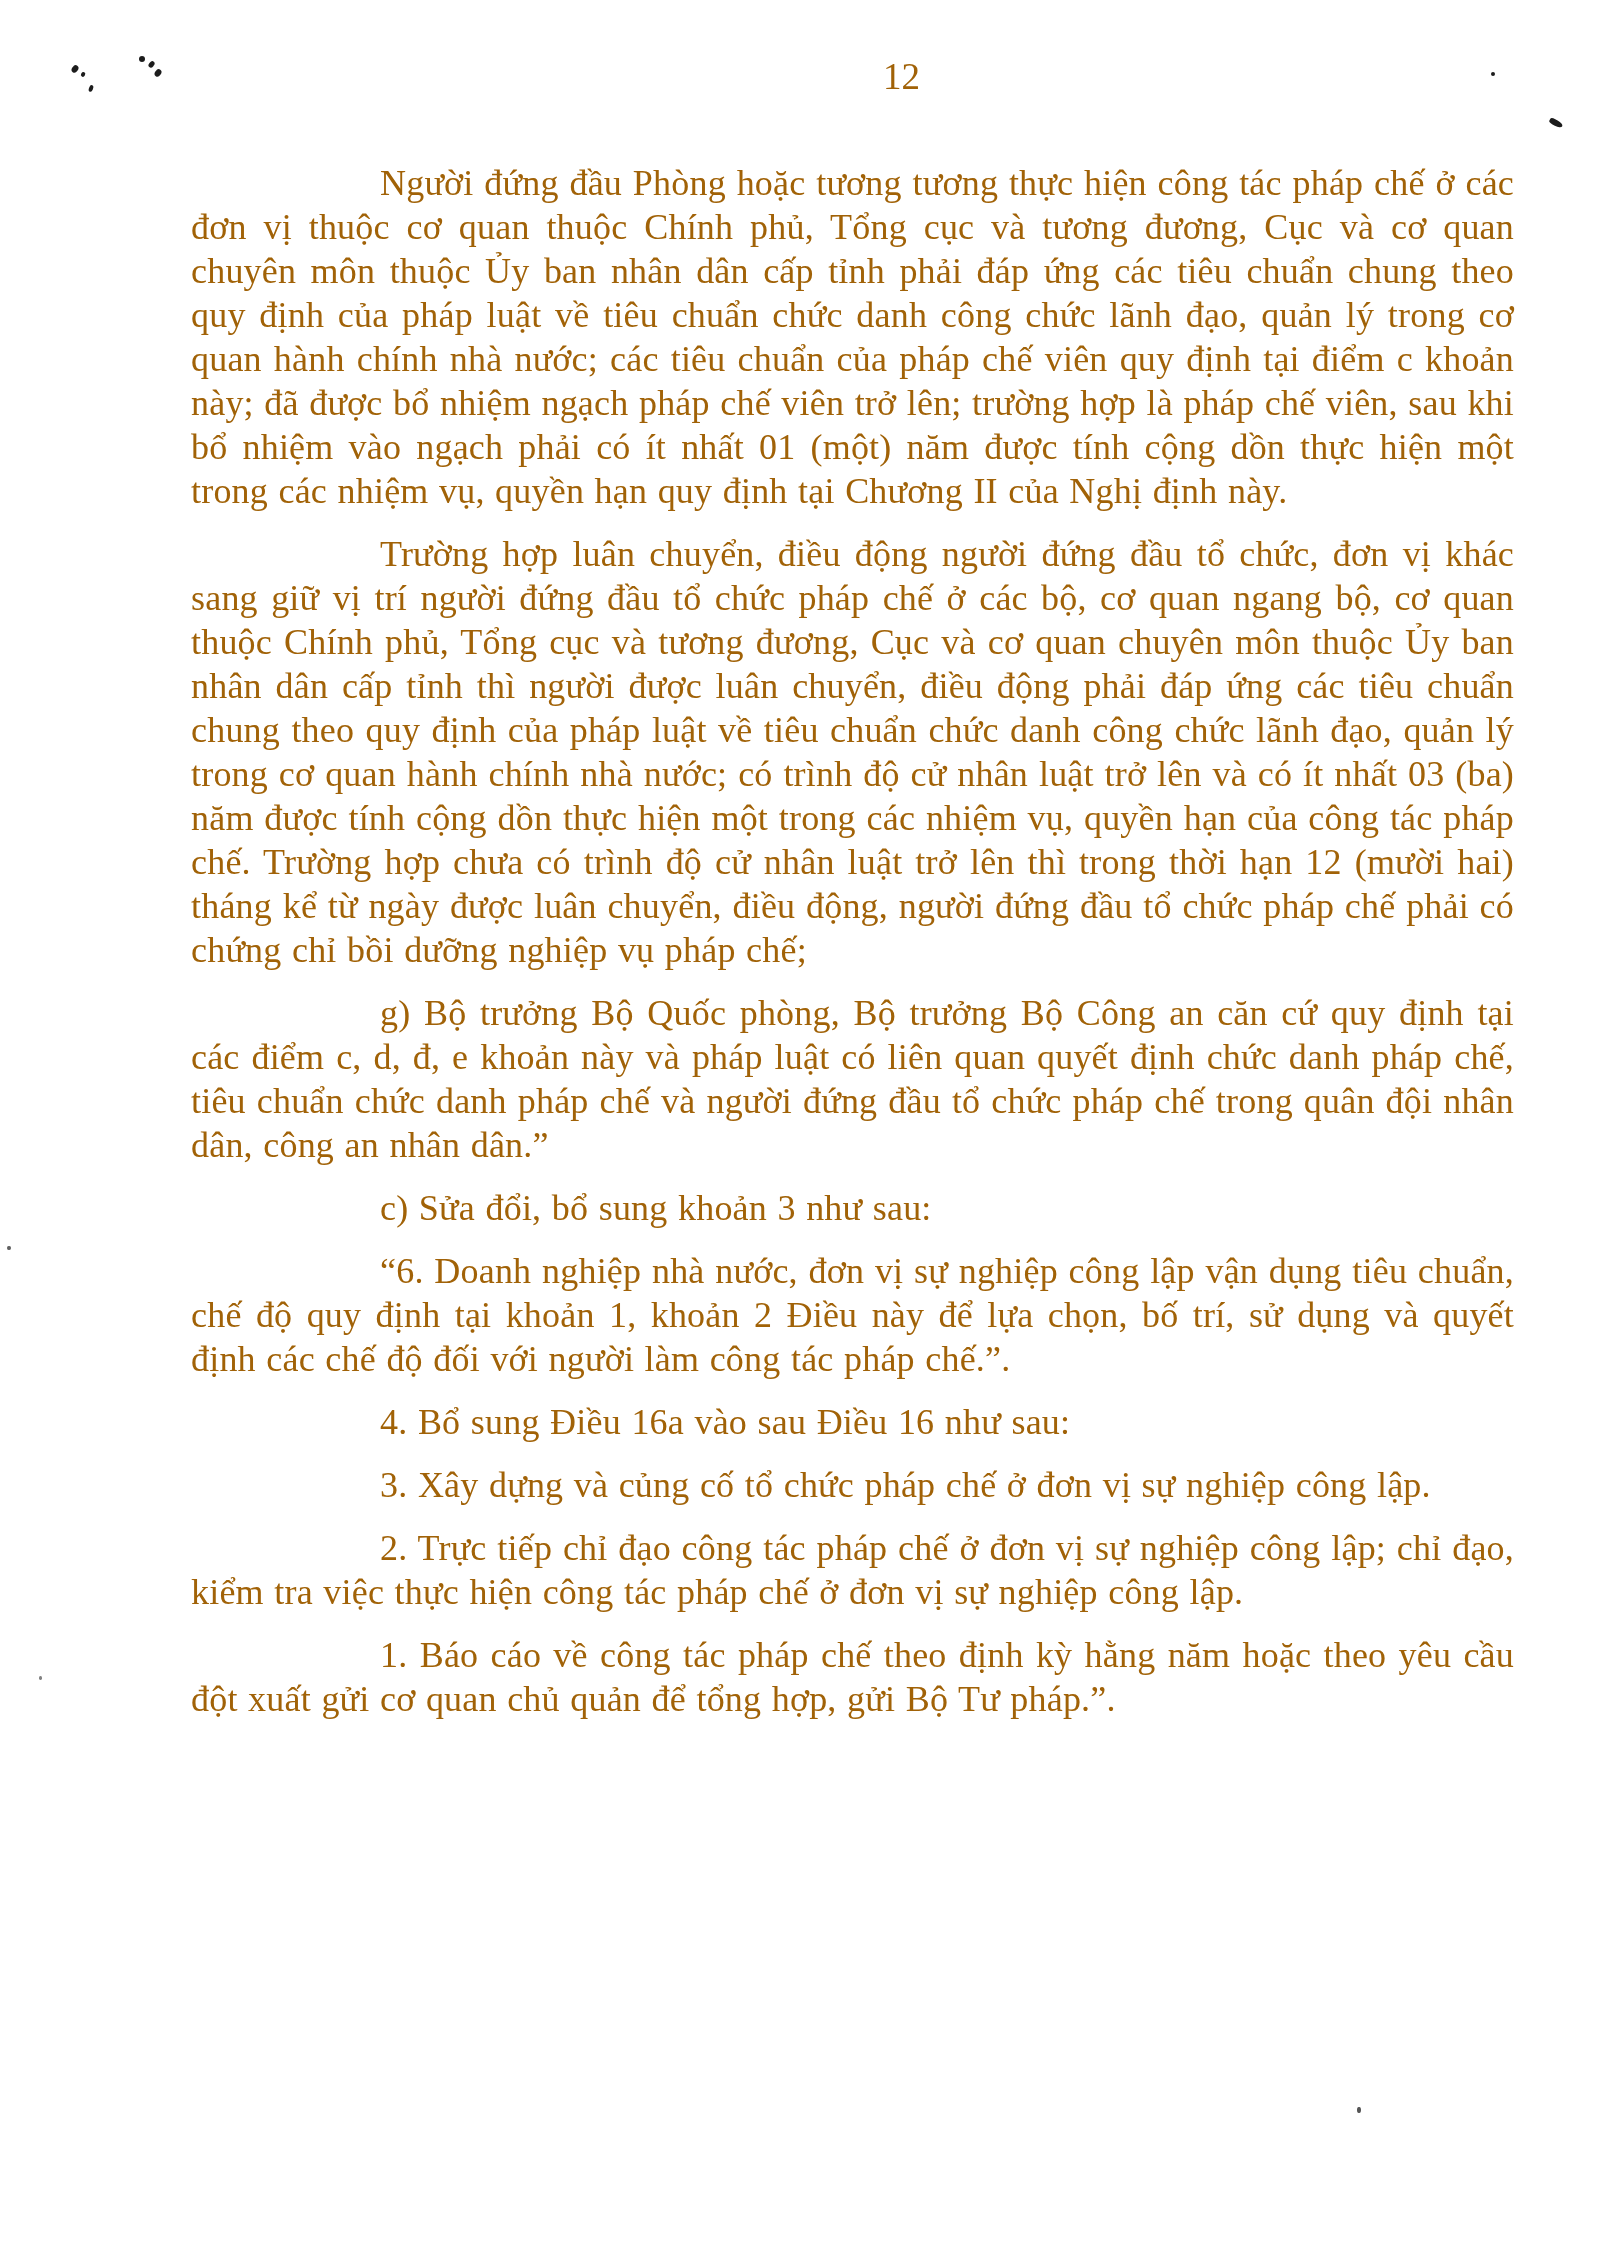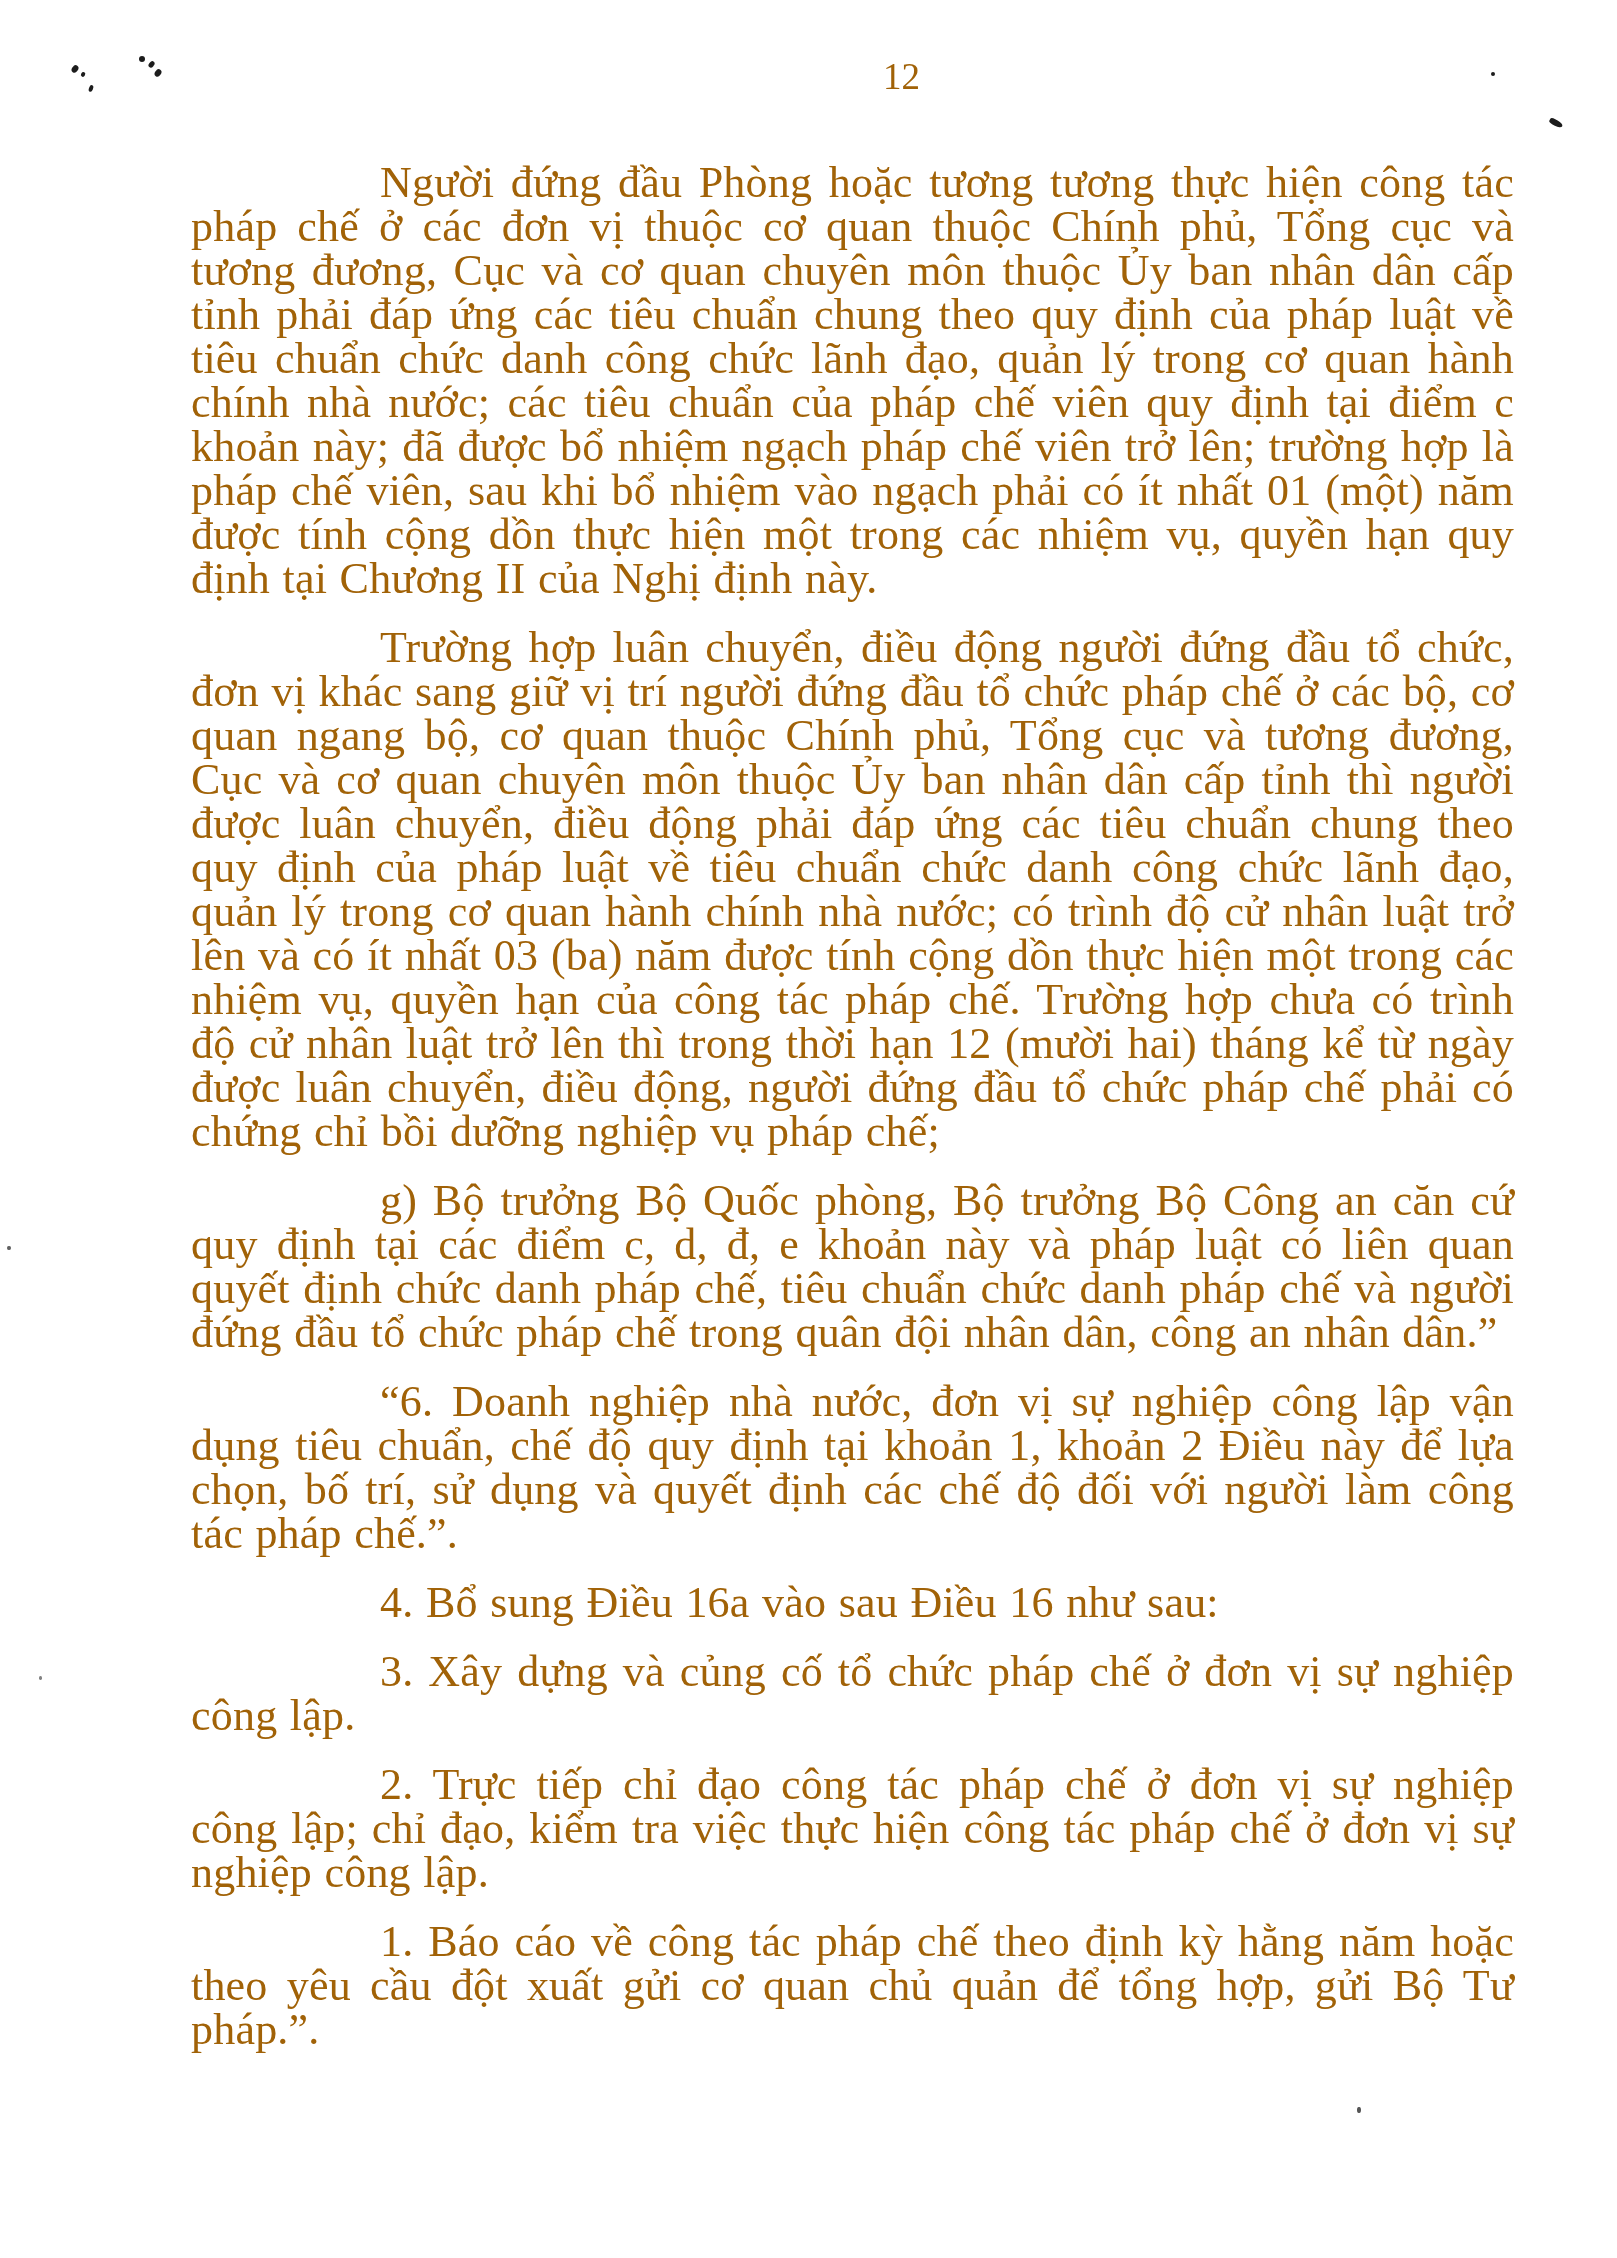--- a/index.html
+++ b/index.html
@@ -23,24 +23,24 @@
     text-align: center;
     transform: translateX(49px);
     font-size: 37px;
     line-height: 44px;
   }
   .content {
     width: 1323px;
     margin: 62px 104px 0 191px;
   }
   .content p {
-    margin: 25px 0 0 0;
+    margin: 19px 0 0 0;
     text-align: justify;
     text-indent: 189px;
-    font-size: 44px;
+    font-size: 36px;
     line-height: 44px;
     letter-spacing: 0.2px;
     word-spacing: 1.3px;
   }
   .content p.bold {
     font-weight: bold;
   }
   
   .speck {
     position: absolute;
@@ -75,20 +75,21 @@
   <div class="speck s9"></div>
   <div class="speck s10"></div>
   <div class="speck s11"></div>
 
   <div class="page-number">12</div>
 
   <div class="content">
     <p>Người đứng đầu Phòng hoặc tương tương thực hiện công tác pháp chế ở các đơn vị thuộc cơ quan thuộc Chính phủ, Tổng cục và tương đương, Cục và cơ quan chuyên môn thuộc Ủy ban nhân dân cấp tỉnh phải đáp ứng các tiêu chuẩn chung theo quy định của pháp luật về tiêu chuẩn chức danh công chức lãnh đạo, quản lý trong cơ quan hành chính nhà nước; các tiêu chuẩn của pháp chế viên quy định tại điểm c khoản này; đã được bổ nhiệm ngạch pháp chế viên trở lên; trường hợp là pháp chế viên, sau khi bổ nhiệm vào ngạch phải có ít nhất 01 (một) năm được tính cộng dồn thực hiện một trong các nhiệm vụ, quyền hạn quy định tại Chương II của Nghị định này.</p>
     <p>Trường hợp luân chuyển, điều động người đứng đầu tổ chức, đơn vị khác sang giữ vị trí người đứng đầu tổ chức pháp chế ở các bộ, cơ quan ngang bộ, cơ quan thuộc Chính phủ, Tổng cục và tương đương, Cục và cơ quan chuyên môn thuộc Ủy ban nhân dân cấp tỉnh thì người được luân chuyển, điều động phải đáp ứng các tiêu chuẩn chung theo quy định của pháp luật về tiêu chuẩn chức danh công chức lãnh đạo, quản lý trong cơ quan hành chính nhà nước; có trình độ cử nhân luật trở lên và có ít nhất 03 (ba) năm được tính cộng dồn thực hiện một trong các nhiệm vụ, quyền hạn của công tác pháp chế. Trường hợp chưa có trình độ cử nhân luật trở lên thì trong thời hạn 12 (mười hai) tháng kể từ ngày được luân chuyển, điều động, người đứng đầu tổ chức pháp chế phải có chứng chỉ bồi dưỡng nghiệp vụ pháp chế;</p>
     <p>g) Bộ trưởng Bộ Quốc phòng, Bộ trưởng Bộ Công an căn cứ quy định tại các điểm c, d, đ, e khoản này và pháp luật có liên quan quyết định chức danh pháp chế, tiêu chuẩn chức danh pháp chế và người đứng đầu tổ chức pháp chế trong quân đội nhân dân, công an nhân dân.”</p>
+    <p>c) Sửa đổi, bổ sung khoản 3 như sau:</p>
     <p>“6. Doanh nghiệp nhà nước, đơn vị sự nghiệp công lập vận dụng tiêu chuẩn, chế độ quy định tại khoản 1, khoản 2 Điều này để lựa chọn, bố trí, sử dụng và quyết định các chế độ đối với người làm công tác pháp chế.”.</p>
     <p>4. Bổ sung Điều 16a vào sau Điều 16 như sau:</p>
     <p>3. Xây dựng và củng cố tổ chức pháp chế ở đơn vị sự nghiệp công lập.</p>
     <p>2. Trực tiếp chỉ đạo công tác pháp chế ở đơn vị sự nghiệp công lập; chỉ đạo, kiểm tra việc thực hiện công tác pháp chế ở đơn vị sự nghiệp công lập.</p>
     <p>1. Báo cáo về công tác pháp chế theo định kỳ hằng năm hoặc theo yêu cầu đột xuất gửi cơ quan chủ quản để tổng hợp, gửi Bộ Tư pháp.”.</p>
   </div>
 
 </div>
 
 

